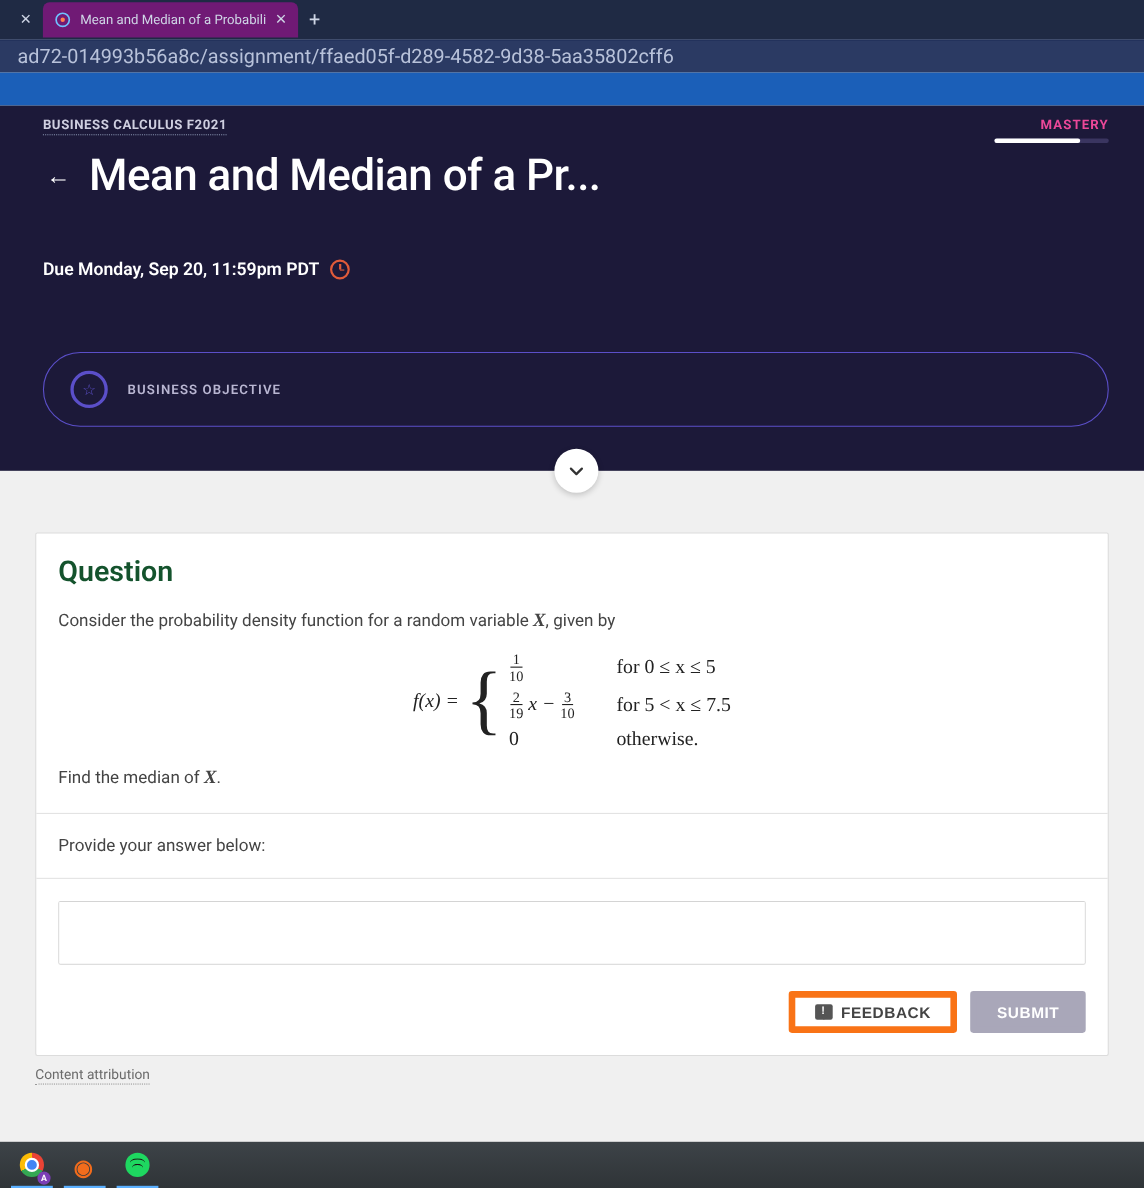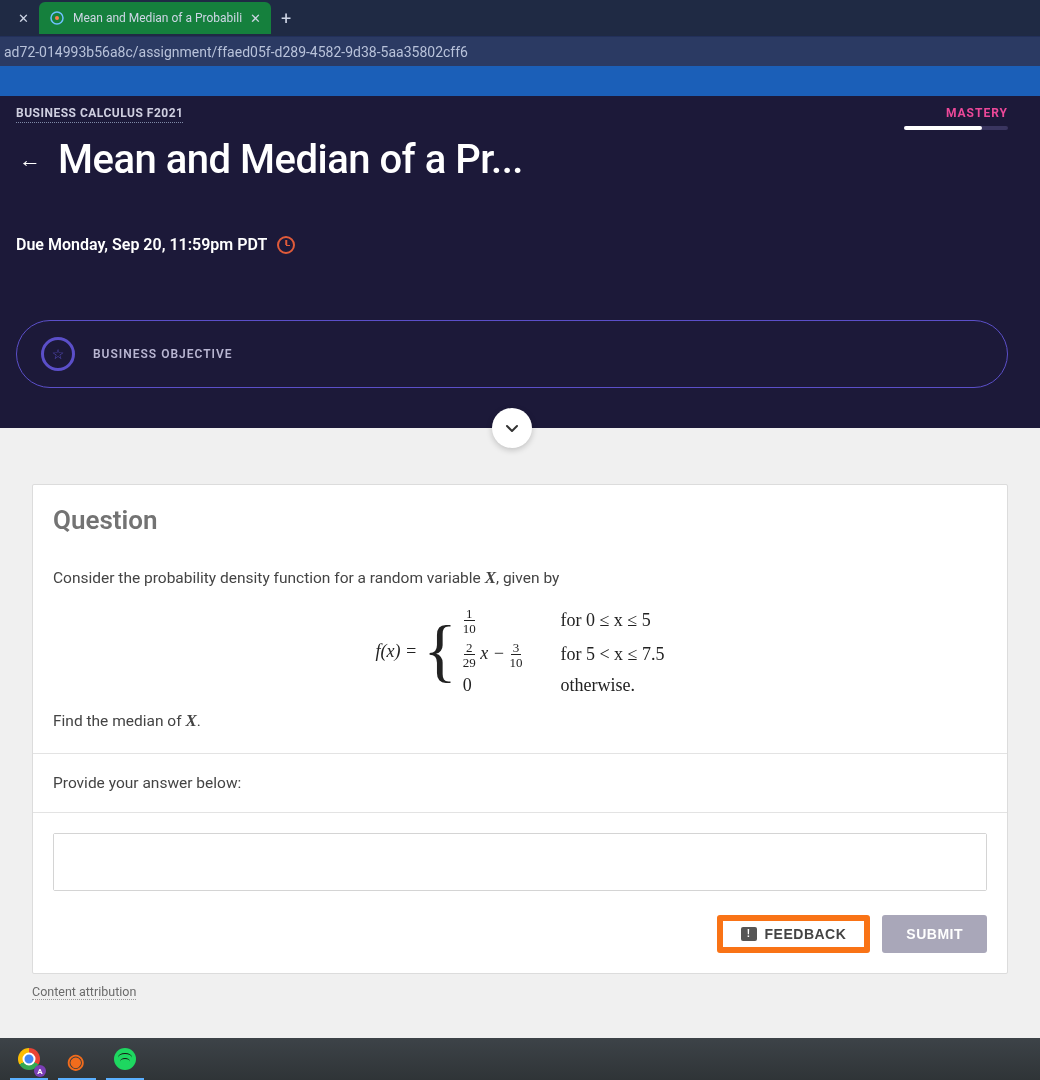--- a/index.html
+++ b/index.html
@@ -22,21 +22,21 @@
   .tab {
     display: flex;
     align-items: center;
     height: 32px;
     padding: 0 10px;
     color: #cfd6e6;
     font-size: 12px;
     gap: 8px;
   }
   .tab.active {
-    background: #15803d;
+    background: #701a75;
     border-radius: 6px 6px 0 0;
     text-align: center;
   }
   .tab .close-x {
     color: #cfd6e6;
     font-size: 13px;
     cursor: pointer;
   }
   .tab-icon {
     width: 16px; height: 16px;
@@ -45,35 +45,35 @@
   .new-tab-plus {
     color: #cfd6e6;
     font-size: 18px;
     padding: 0 10px;
     cursor: pointer;
   }
   .address-bar {
     height: 30px;
     background: #2b3a63;
     color: #b8c2da;
-    font-size: 14px;
-    display:flex;
-    align-items:center;
-    padding: 0 4px;
+    font-size: 18px;
+    display:flex;
+    align-items:center;
+    padding: 0 16px;
     border-top:1px solid #22305a;
   }
   .blue-bar {
     height: 30px;
     background: #1b5fb8;
   }
   
   .hero {
     background: #1c1939;
     color: #fff;
-    padding: 0 32px 0 16px;
+    padding: 0 32px 0 39px;
     position: relative;
   }
   .hero-top {
     display:flex;
     align-items:flex-start;
     justify-content:space-between;
     padding-top:10px;
   }
   .course-label {
     font-size: 12px;
@@ -205,22 +205,22 @@
     border:1px solid #dcdcdc;
     border-radius:2px;
   }
   .card-section {
     padding: 20px 20px;
     border-bottom:1px solid #e3e3e3;
   }
   .question-heading {
     font-size:26px;
     font-weight:600;
-    color:#737373;
-    margin-bottom:30px;
+    color:#14532d;
+    margin-bottom:16px;
   }
   .question-text {
     font-size:15.5px;
     color:#444;
     line-height:1.5;
   }
   .math-var {
     font-family: 'Times New Roman', serif;
     font-style: italic;
     font-weight:700;
@@ -465,21 +465,21 @@
           <div>
             <span class="frac">
                 <span class="num">1</span>
                 <span class="den">10</span>
               </span>
           </div>
           <div>for 0 ≤ x ≤ 5</div>
           <div>
             <span class="frac">
                 <span class="num">2</span>
-                <span class="den">29</span>
+                <span class="den">19</span>
               </span>
             <span style="font-style:italic;">x −</span>
             <span class="frac">
                 <span class="num">3</span>
                 <span class="den">10</span>
               </span>
           </div>
           <div>for 5 &lt; x ≤ 7.5</div>
           <div>0</div>
           <div>otherwise.</div>

